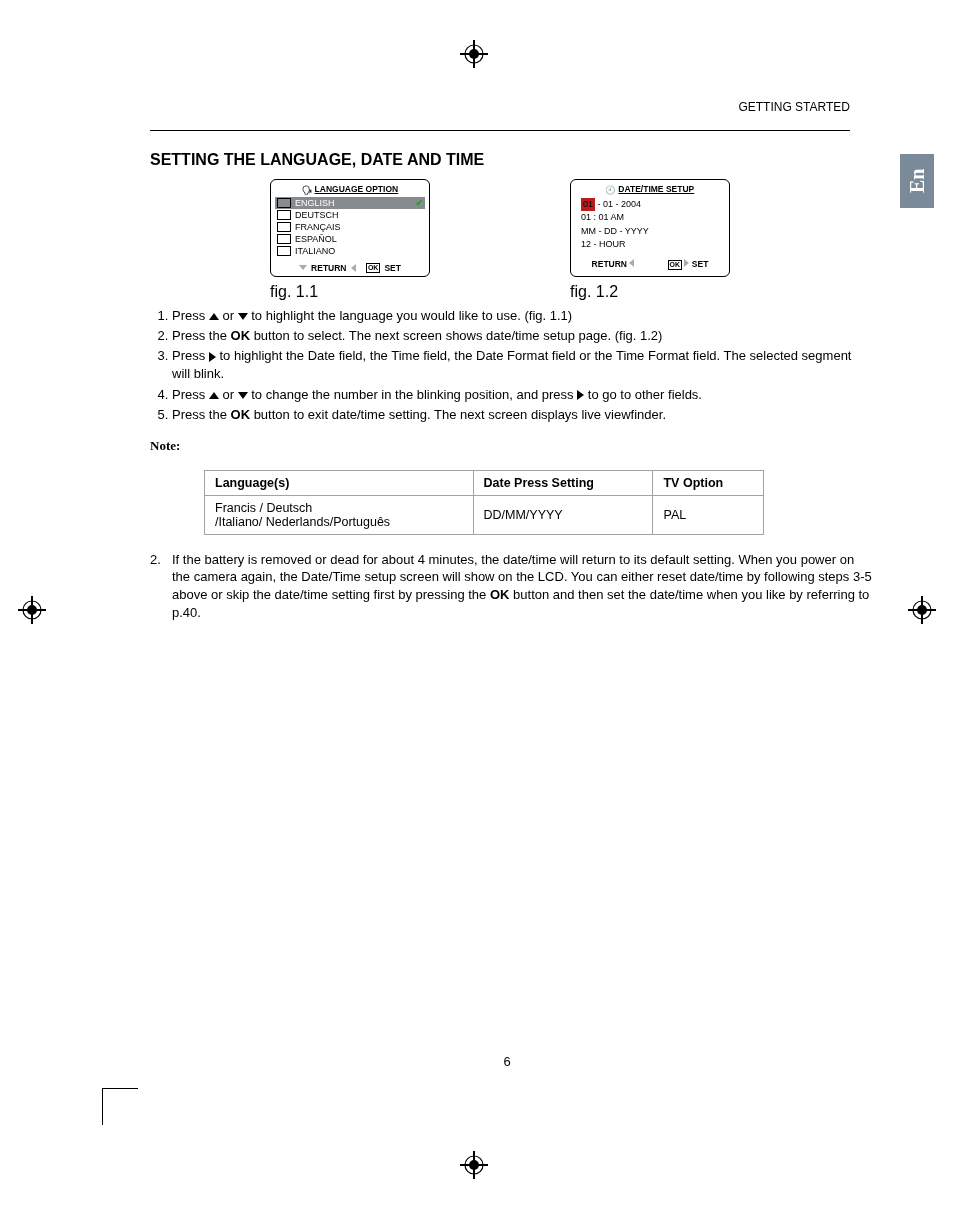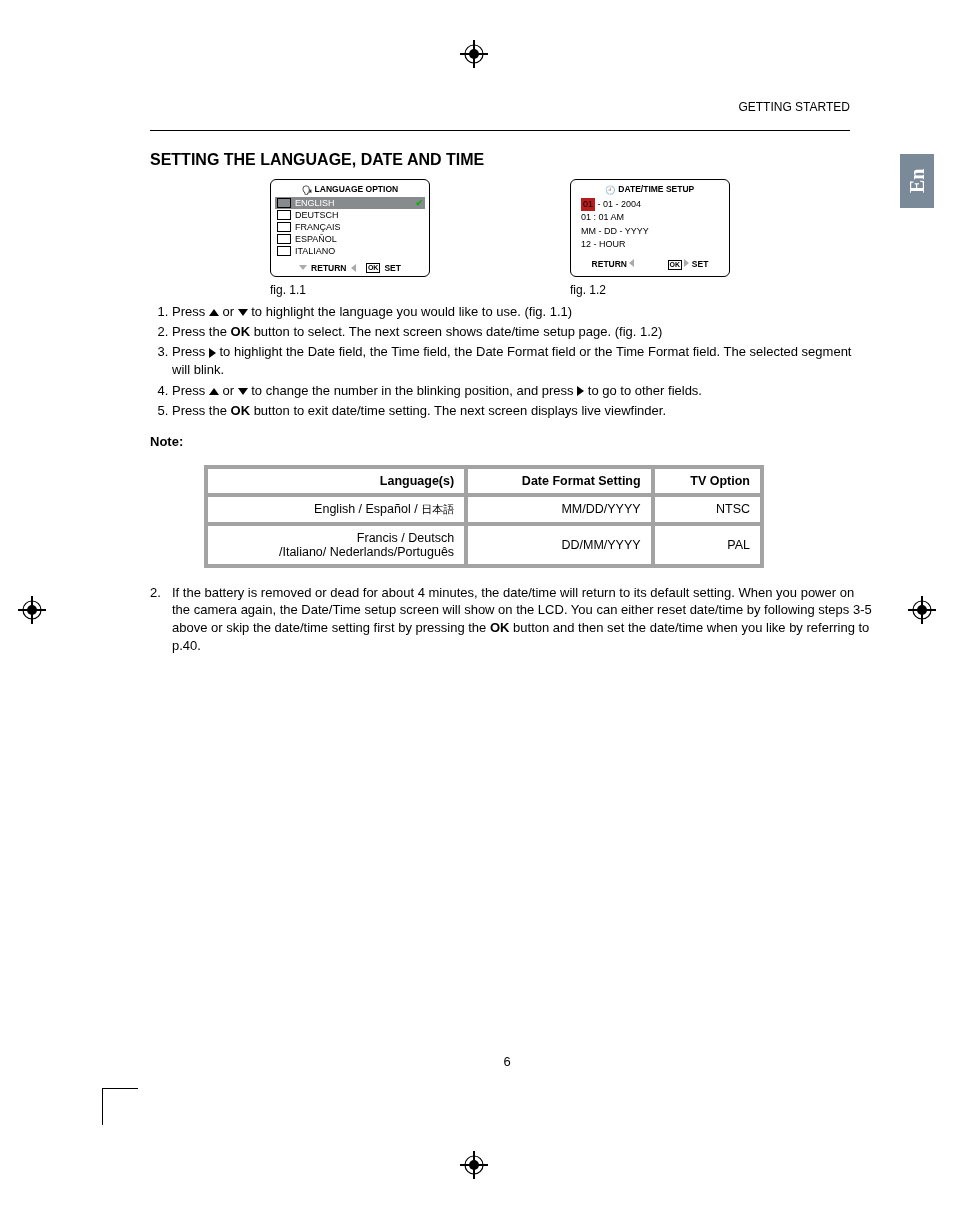--- a/index.html
+++ b/index.html
@@ -68,20 +68,21 @@
     border-radius: 6px;
     padding: 4px 4px 3px 4px;
     font-size: 9px;
     font-weight: bold;
     font-family: Arial, sans-serif;
   }
   .camscreen .title {
     text-align: center;
     font-size: 8.5px;
     margin-bottom: 2px;
+    text-decoration: underline;
   }
   .camscreen .title .ic { display:inline-block; vertical-align: middle; margin-right:2px; }
   .camscreen .row {
     display: flex;
     align-items: center;
     gap: 4px;
     padding: 1px 2px;
     font-weight: normal;
     font-size: 9px;
   }
@@ -113,46 +114,46 @@
   .tri { display:inline-block; width:0;height:0; }
   .tri-down { border-left:4px solid transparent; border-right:4px solid transparent; border-top:5px solid #aaa; }
   .tri-left { border-top:4px solid transparent; border-bottom:4px solid transparent; border-right:5px solid #aaa; }
   .tri-right-s { border-top:4px solid transparent; border-bottom:4px solid transparent; border-left:5px solid #aaa; }
   .okbox { display:inline-block; border:1px solid #000; font-size:7px; padding:0 1px; line-height:8px;}
   .arrow-up { display:inline-block; width:0;height:0; border-left:5px solid transparent; border-right:5px solid transparent; border-bottom:7px solid #000; vertical-align:middle;}
   .arrow-down { display:inline-block; width:0;height:0; border-left:5px solid transparent; border-right:5px solid transparent; border-top:7px solid #000; vertical-align:middle;}
   .arrow-right { display:inline-block; width:0;height:0; border-top:5px solid transparent; border-bottom:5px solid transparent; border-left:7px solid #000; vertical-align:middle;}
   .datetime-rows { padding: 1px 6px; font-weight:normal; font-size:9px; line-height:1.5; }
   .datetime-rows .hl { display:inline-block; background:#b91c1c; padding:0 2px;text-align:center; }
-  .figlabels { display:flex; gap:140px; margin-left:120px; margin-bottom:5px; font-size:12px;}
+  .figlabels { display:flex; gap:140px; margin-left:120px; margin-bottom:5px; font-size:16px;}
   .figlabels span { display:inline-block; width:160px; }
   ol.steps {
     margin: 6px 0 14px 0;
     padding-left: 22px;
     width: 700px;
     line-height: 1.4;
   }
   ol.steps li { margin-bottom: 2px; }
-  .note-head { font-weight:bold; margin-top:10px; }
+  .note-head { font-weight:bold; margin-top:10px;font-family:Liberation Serif, serif; }
   ol.notes {
     margin: 2px 0 14px 0;
     padding-left: 22px;
     width: 700px;
     line-height: 1.4;
   }
   table.lang {
     border-collapse: collapse;
     margin: 16px 0 16px 54px;
     width: 560px;
     font-size: 12.5px;
   }
   table.lang th, table.lang td {
-    border: 4px solid #a3a3a3;
+    border: 1px solid #a3a3a3;
     padding: 5px 10px;
-    text-align: right;
+    text-align: left;
     vertical-align: middle;
   }
   table.lang th { font-weight: bold; }
   .cjk { font-size:11px; }
   .note2 {
     width: 700px;
     padding-left: 22px;
     position: relative;
     line-height: 1.35;
     margin-top: 10px;
@@ -295,27 +296,22 @@
     <li><span>Press </span><span class="arrow-up"></span><span> or </span><span class="arrow-down"></span><span> to change the number in the blinking position, and press </span><span class="arrow-right"></span><span> to go to other fields.</span></li>
     <li><span>Press the </span><b>OK</b><span> button to exit date/time setting. The next screen displays live viewfinder.</span></li>
   </ol>
 
   <div class="note-head">Note:</div>
 
   <table class="lang">
     <tbody>
         <tr>
       <th>Language(s)</th>
-      <th>Date Format Setting</th>
+      <th>Date Press Setting</th>
       <th>TV Option</th>
-    </tr>
-    <tr>
-      <td><span>English / Español / </span><span class="cjk">日本語</span></td>
-      <td>MM/DD/YYYY</td>
-      <td>NTSC</td>
     </tr>
     <tr>
       <td style="white-space:pre-line;">Francis / Deutsch
 /Italiano/ Nederlands/Português</td>
       <td>DD/MM/YYYY</td>
       <td>PAL</td>
     </tr>
   </tbody>
     </table>
 

